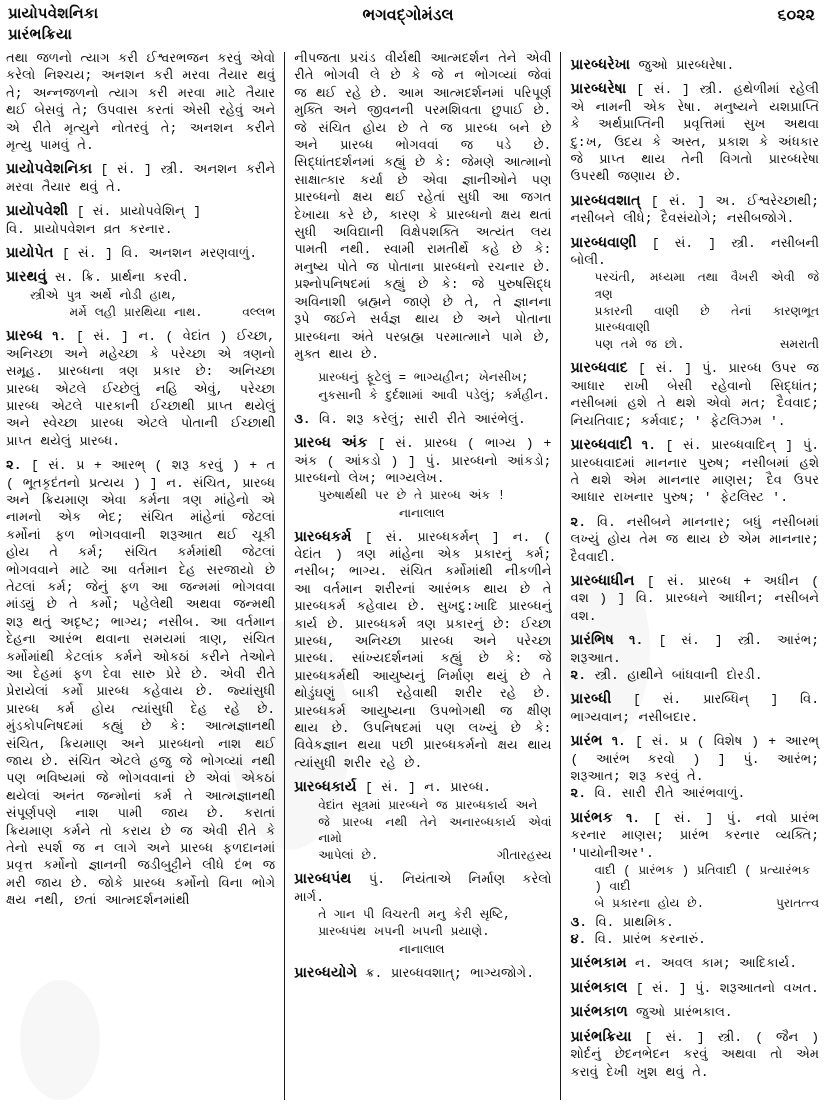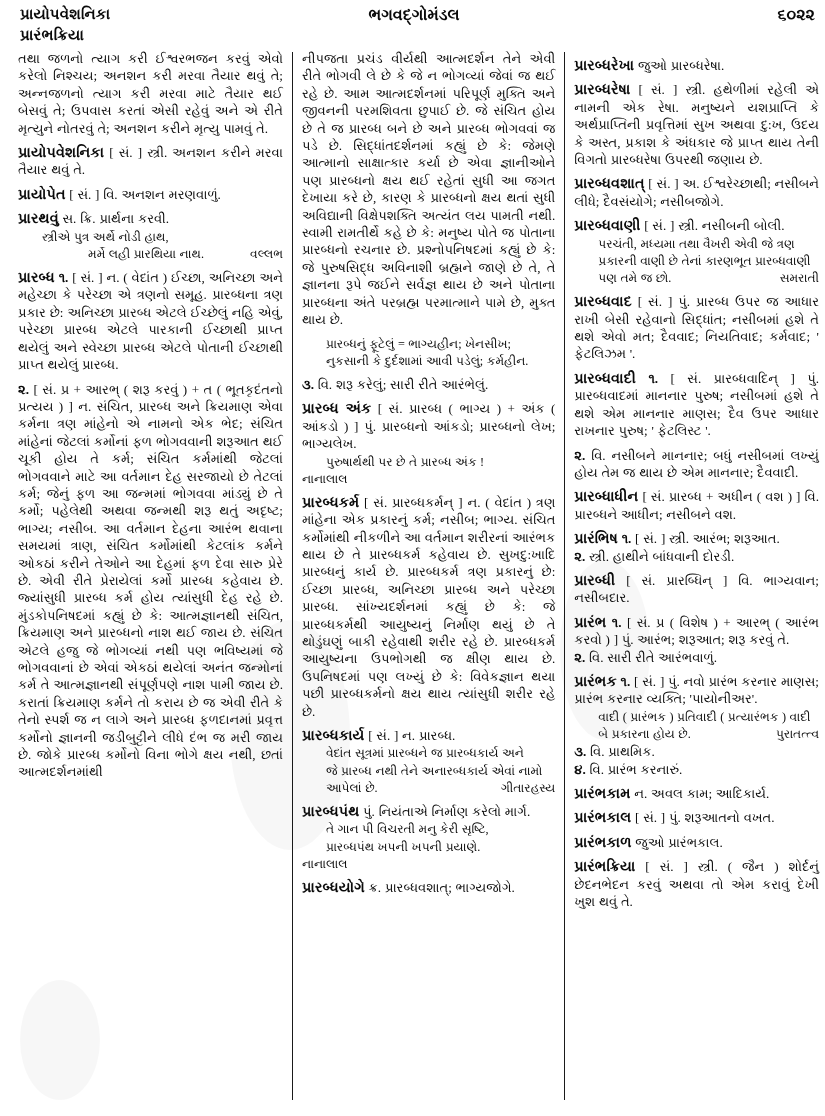--- a/index.html
+++ b/index.html
@@ -7,22 +7,23 @@
   body{
     width:825px;height:1116px;
     font-family:"Liberation Serif","DejaVu Serif",serif;
     color:#0a0a0a;
     position:relative;
     overflow:hidden;
   }
   .page{
     width:825px;height:1116px;
     box-sizing:border-box;
-    padding:4px 6px 2px 18px;
+    padding:4px 6px 2px 6px;
     position:relative;
+    font-family:Liberation Mono, monospace;
   }
   
   .runhead{
     position:relative;
     height:46px;
   }
   .rh-left{
     position:absolute;left:2px;top:0;
     font-weight:bold;font-size:15px;line-height:21px;
     letter-spacing:.2px;
@@ -81,21 +82,21 @@
     display:block;
     margin:1px 0 1px 0;
     padding-left:24px;
     font-size:12.2px;
     line-height:16.2px;
     text-align:left;
   }
   .quote.justified{text-align:justify;}
   .attrib{
     display:block;
-    text-align:left;
+    text-align:center;
     font-size:12.2px;
     line-height:16px;
     padding-right:2px;
   }
   .sense{
     display:block;
     padding-left:14px;
     text-indent:-14px;
   }
   .cont{display:block;}
@@ -129,20 +130,25 @@
 
     <div class="col col1">
 
       <p class="para">તથા જળનો ત્યાગ કરી ઈશ્વરભજન કરવું એવો કરેલો નિશ્ચય; અનશન કરી મરવા તૈયાર થવું તે; અન્નજળનો ત્યાગ કરી મરવા માટે તૈયાર થઈ બેસવું તે; ઉપવાસ કરતાં એસી રહેવું અને એ રીતે મૃત્યુને નોતરવું તે; અનશન કરીને મૃત્યુ પામવું તે.</p>
 
       <p class="entry">
         <span class="hw">પ્રાયોપવેશનિકા</span>
         <span>[ સં. ] સ્ત્રી. અનશન કરીને મરવા તૈયાર થવું તે.</span>
       </p>
 
+      <p class="entry">
+        <span class="hw">પ્રાયોપવેશી</span>
+        <span>[ સં.        પ્રાયોપવેશિન્ ]</span>
+        <span class="cont">વિ. પ્રાયોપવેશન વ્રત કરનાર.</span>
+      </p>
 
       <p class="entry">
         <span class="hw">પ્રાયોપેત</span>
         <span>[ સં. ] વિ. અનશન મરણવાળું.</span>
       </p>
 
       <p class="entry">
         <span class="hw">પ્રારથવું</span>
         <span>સ. ક્રિ. પ્રાર્થના કરવી.</span>
         <span class="quote">સ્ત્રીએ પુત્ર અર્થે નોડી હાથ,</span>

